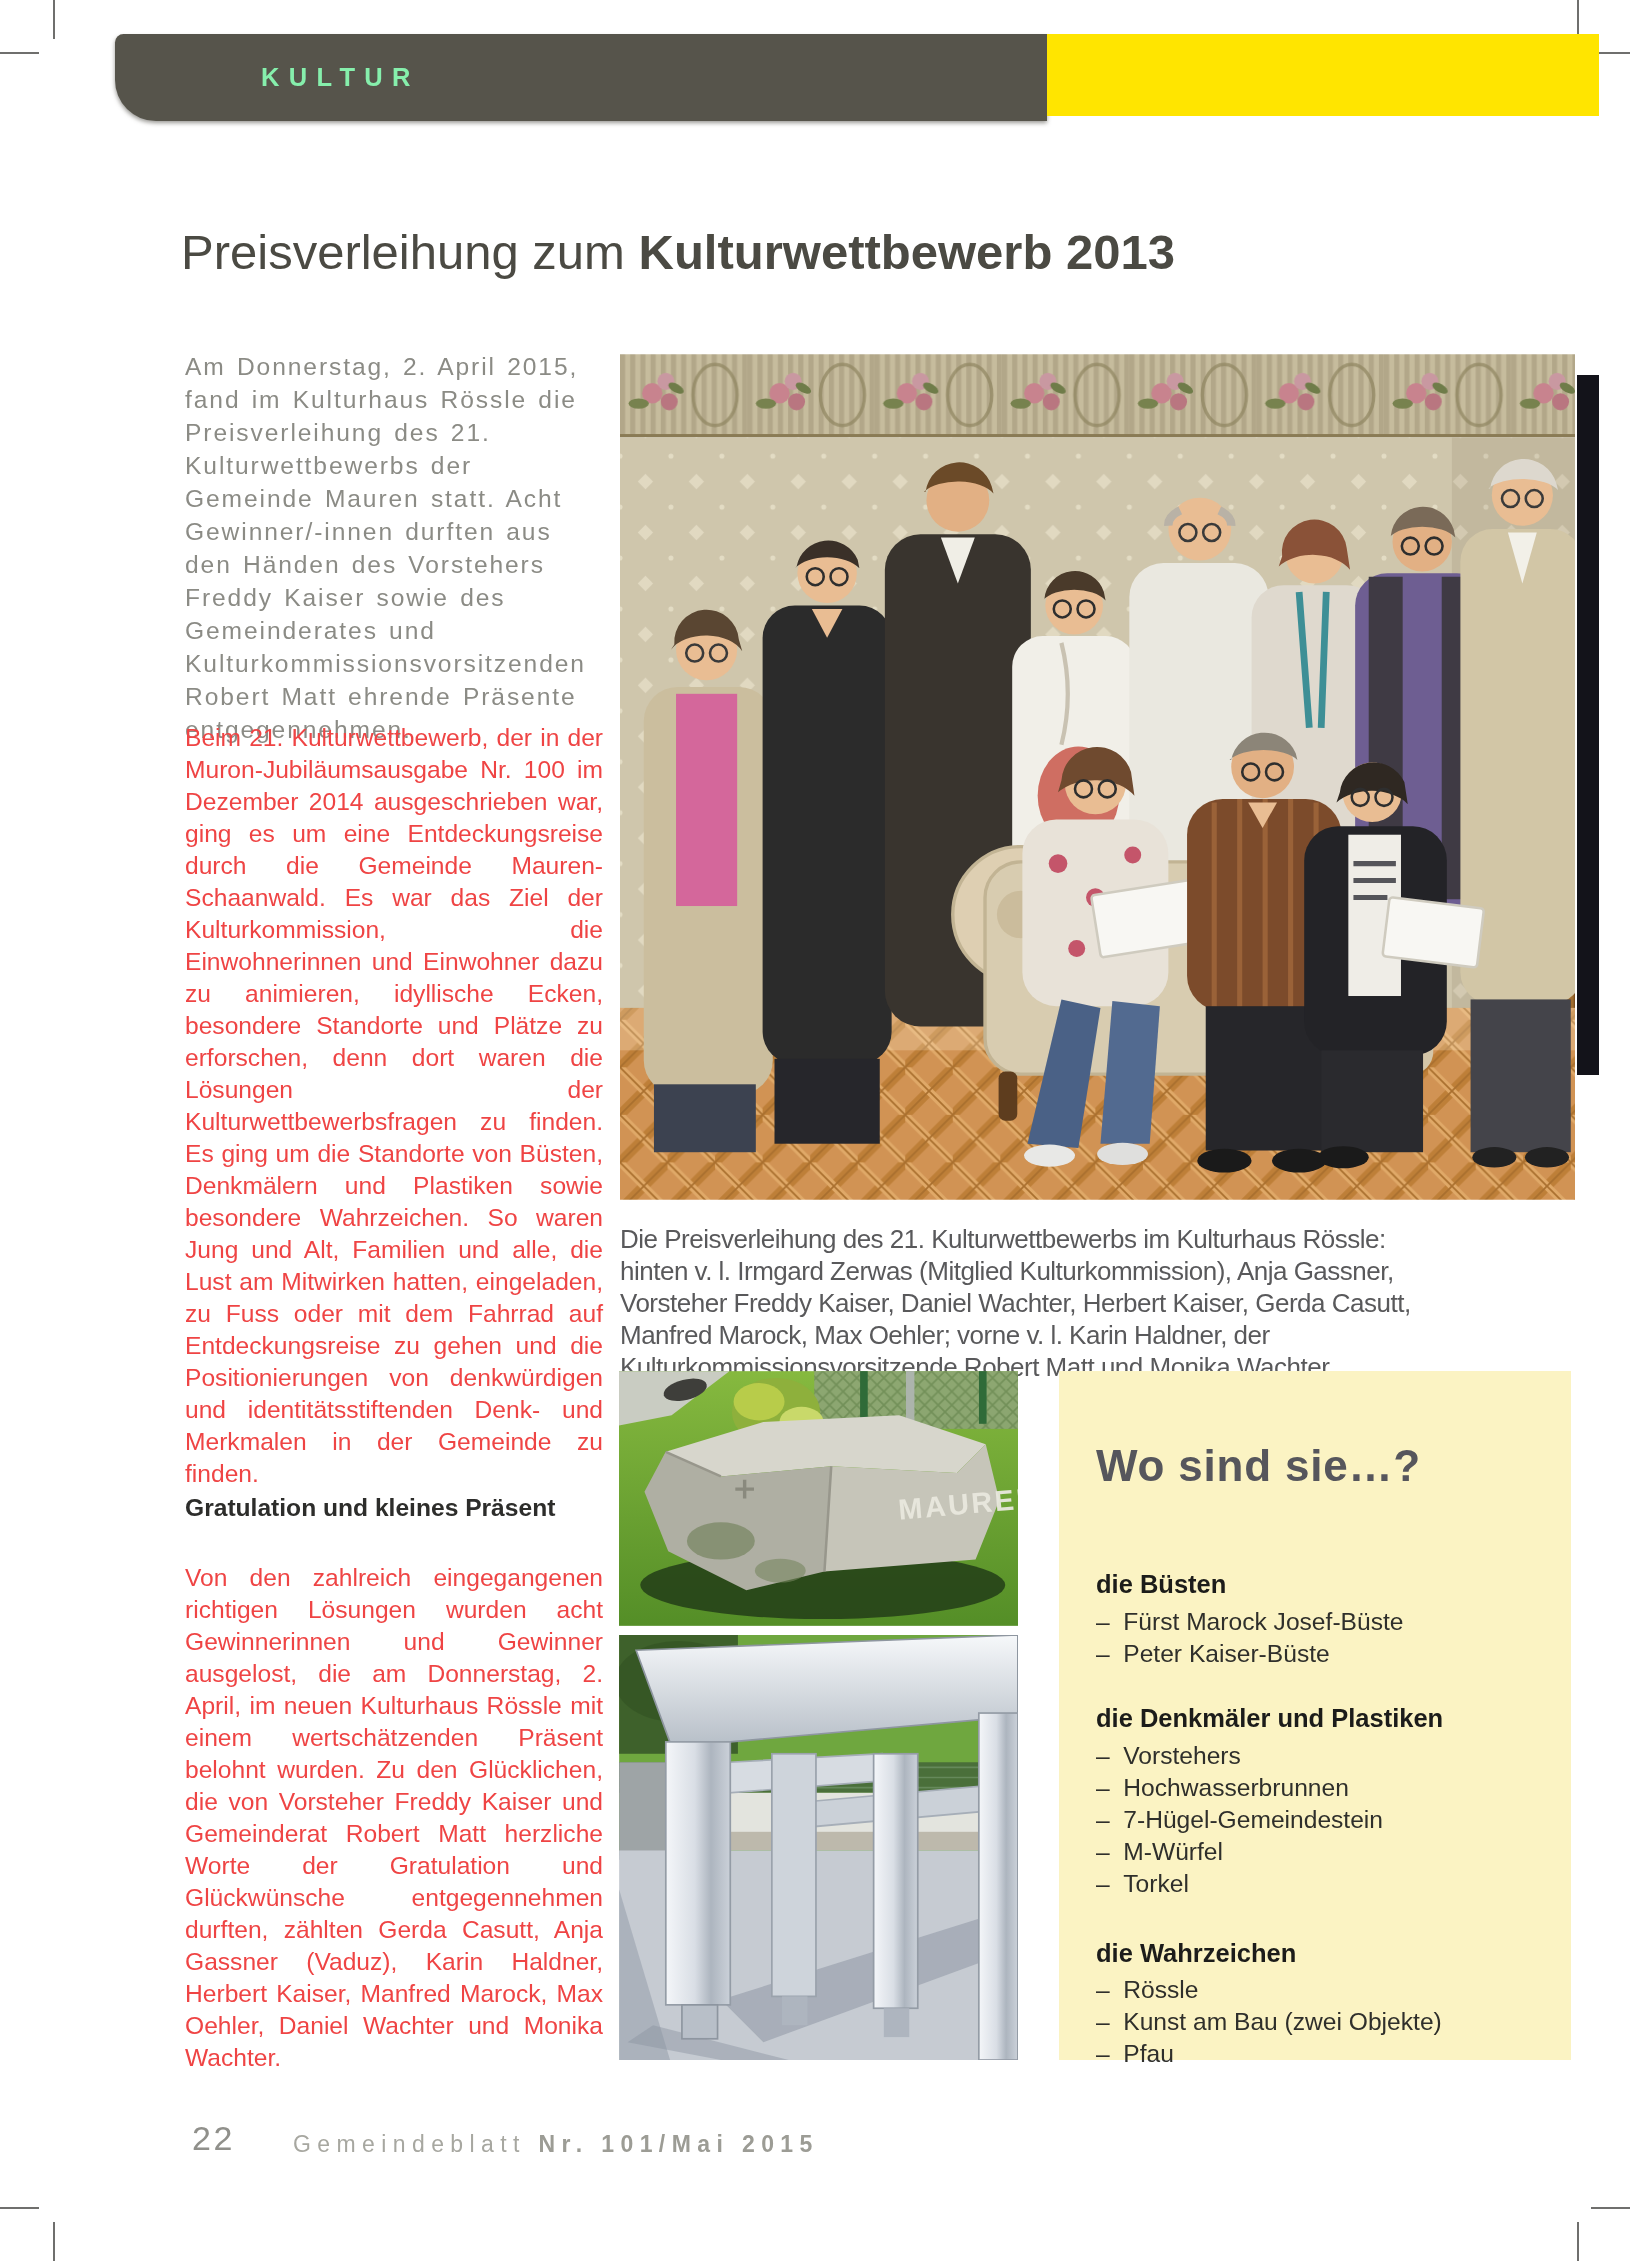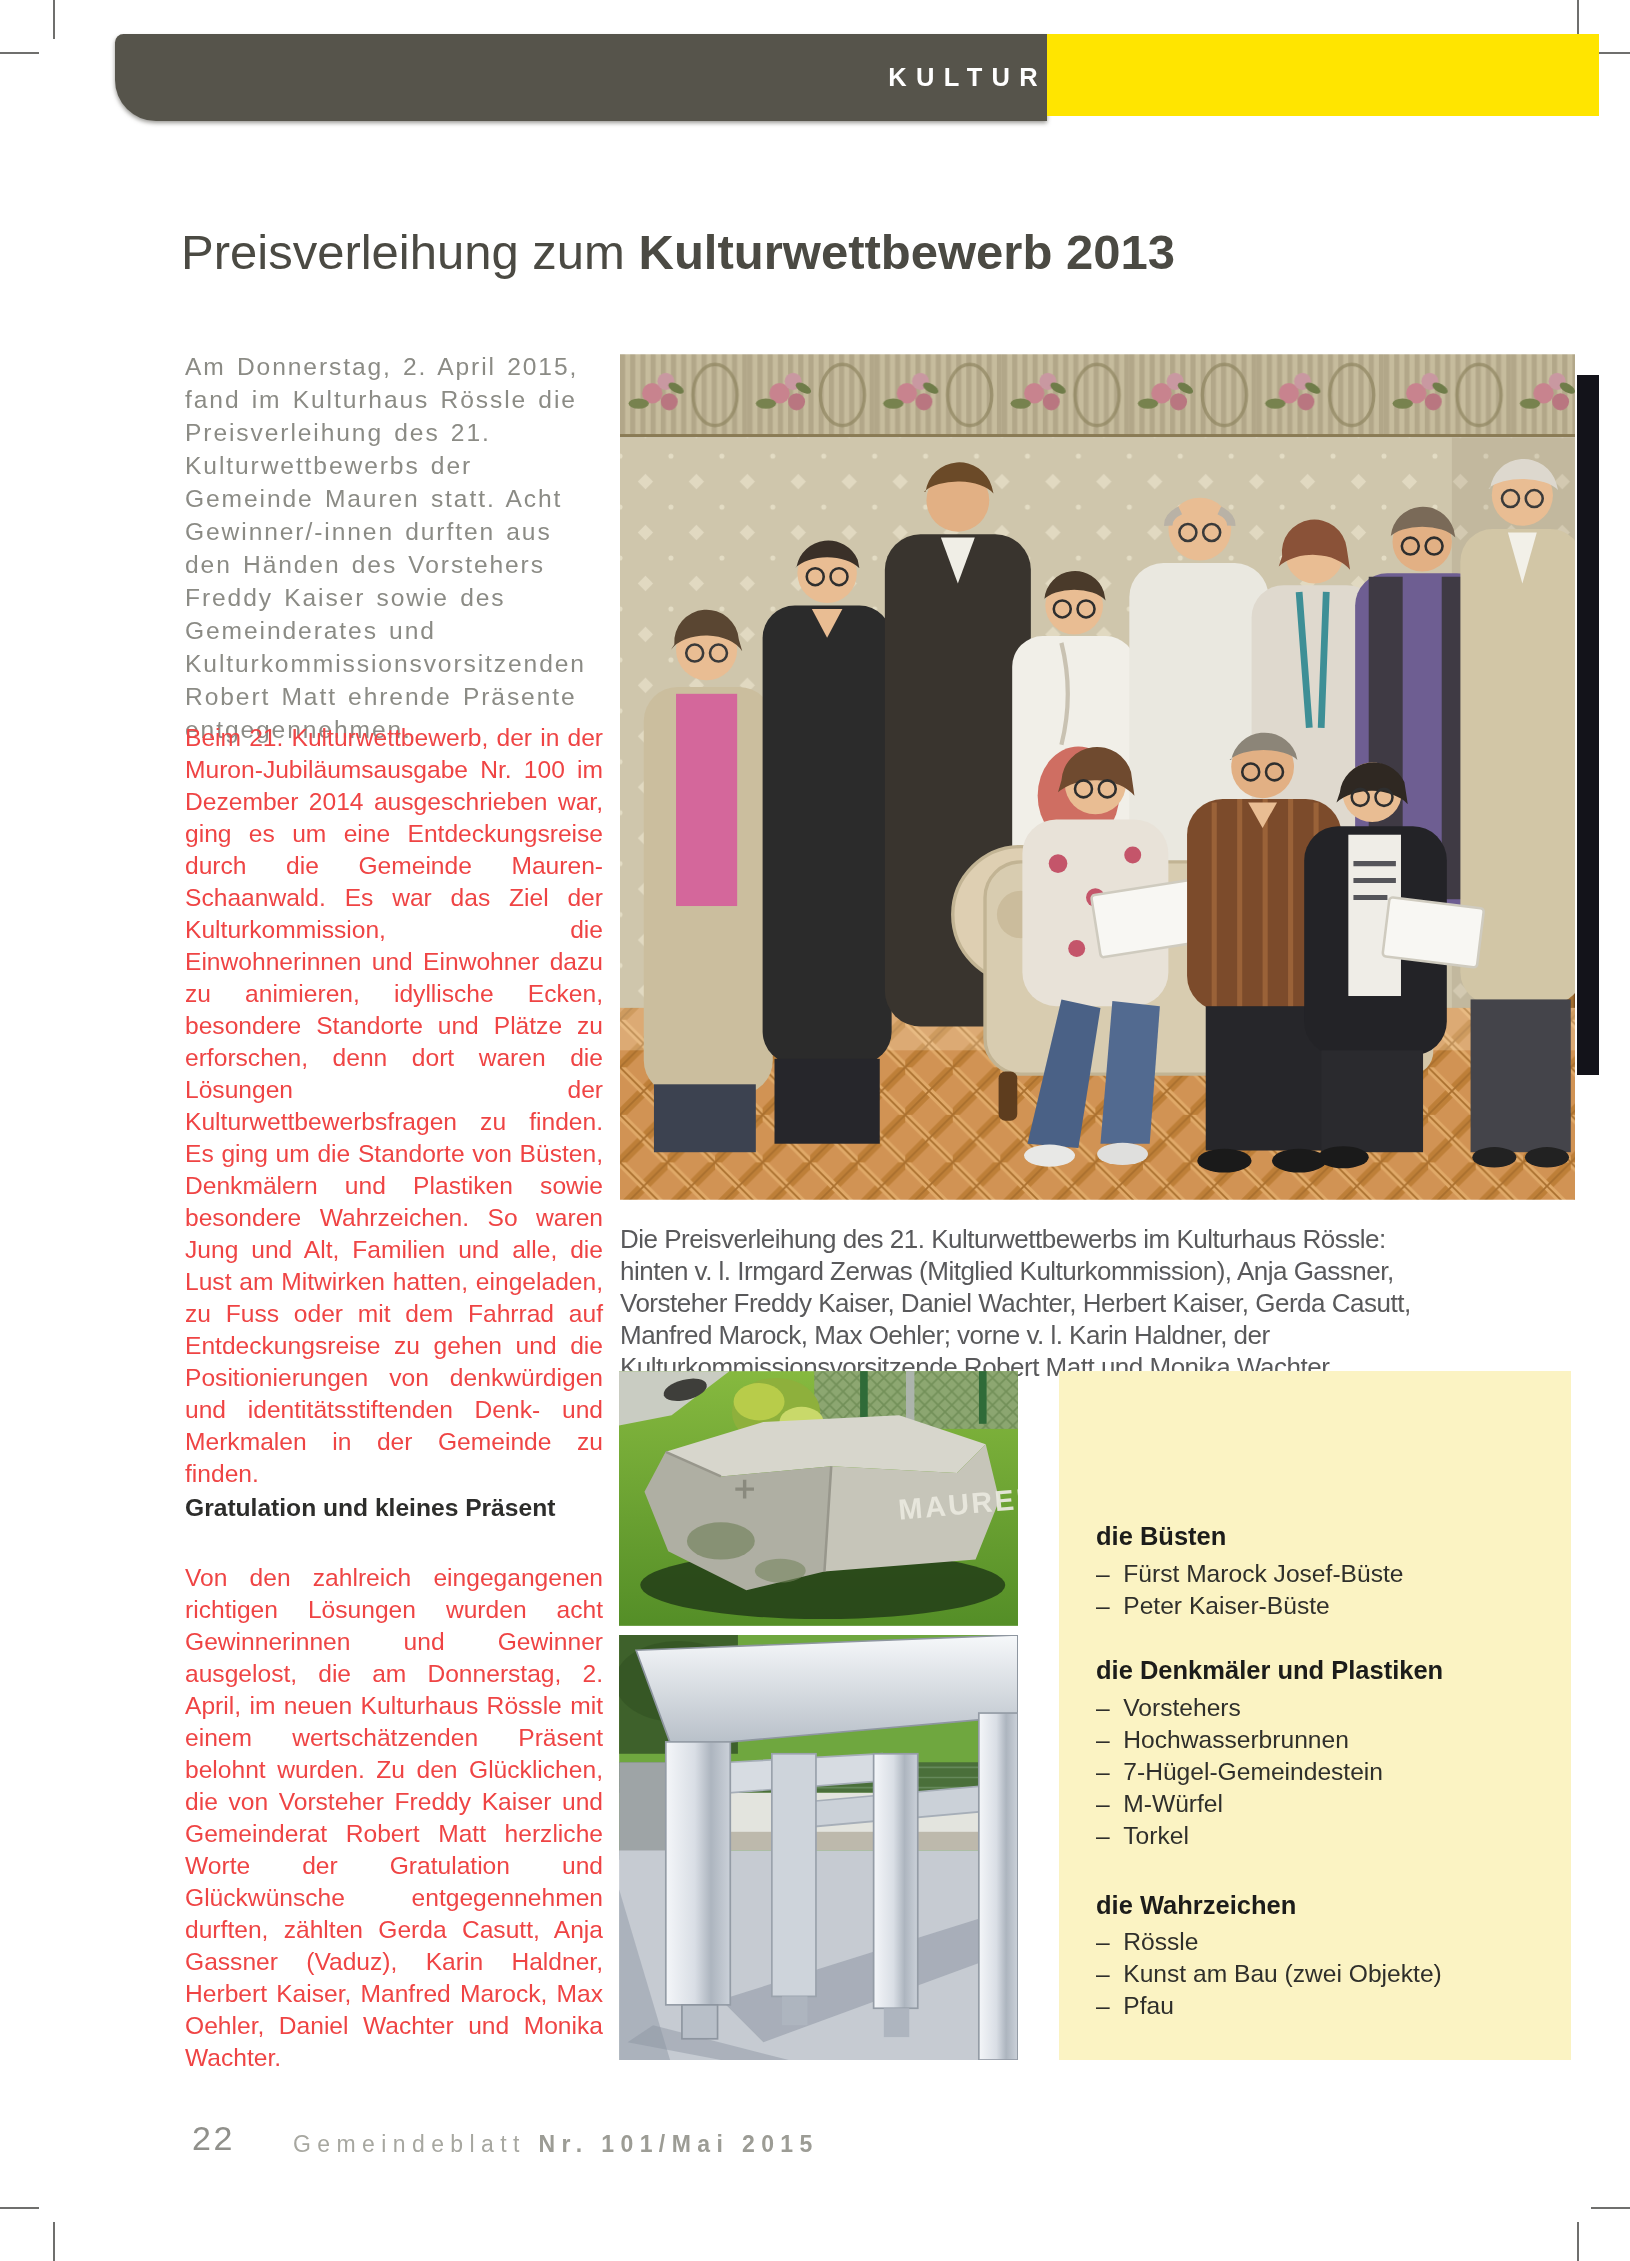--- a/index.html
+++ b/index.html
@@ -8,21 +8,21 @@
 
   
   .cm{position:absolute;background:#6f6f6d;}
   .cm.v{width:1.7px;height:39px;}
   .cm.h{height:1.7px;width:39px;}
 
   
   .banner{position:absolute;left:115px;top:34px;width:932px;height:87px;background:#56544B;
           border-radius:8.5px 0 0 41px;box-shadow:0 2.5px 4.2px -0.8px rgba(70,68,60,.55);}
   .banner-label{margin-left:146px;line-height:87px;font-size:25.5px;font-weight:bold;
-                letter-spacing:9.3px;color:#ffffff;text-align:right;}
+                letter-spacing:9.3px;color:#86efac;}
   .accent{position:absolute;left:1047px;top:34px;width:552px;height:82px;background:#FFE500;}
 
   
   .headline{position:absolute;left:181px;top:226px;font-size:49px;line-height:53px;
             color:#4B4A43;white-space:nowrap;}
   .headline .bold{font-weight:bold;}
 
   
   .lead{position:absolute;left:185px;top:350px;width:399px;font-size:24.6px;line-height:33px;
         letter-spacing:1.9px;word-spacing:2.5px;color:#8B8B85;}
@@ -340,20 +340,21 @@
       <rect x="74" y="436" width="42" height="40" fill="#B8BFC8" stroke="#8E96A0" stroke-width="2"></rect>
       <rect x="180" y="140" width="52" height="286" fill="#CED4DB" stroke="#9AA2AC" stroke-width="2"></rect>
       <rect x="192" y="426" width="30" height="34" fill="#AEB5BF"></rect>
       <rect x="300" y="140" width="52" height="300" fill="url(#stv)" stroke="#949CA6" stroke-width="2"></rect>
       <rect x="312" y="440" width="30" height="34" fill="#AEB5BF"></rect>
       <rect x="424" y="92" width="46" height="409" fill="url(#stv)" stroke="#949CA6" stroke-width="2"></rect>
     </svg>
   </div>
 
   <div class="sidebox">
+    <h2>Wo sind sie…?</h2>
     <div class="sb-groups">
       <div class="sb-group">
         <h3>die Büsten</h3>
         <div class="sb-item">
             <span class="dash">–</span>
             <span>Fürst Marock Josef-Büste</span>
           </div>
         <div class="sb-item">
             <span class="dash">–</span>
             <span>Peter Kaiser-Büste</span>

